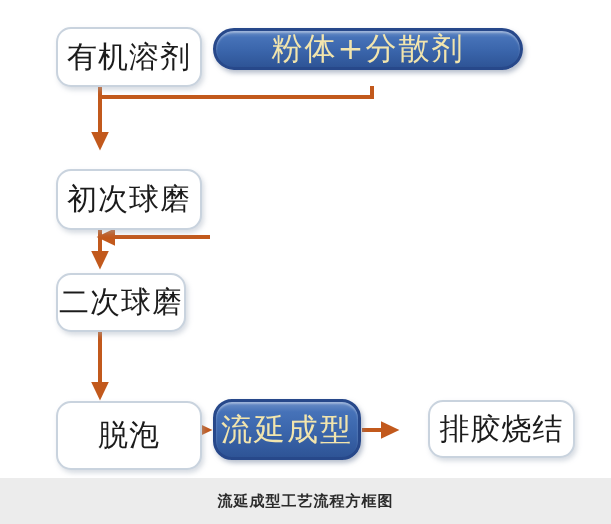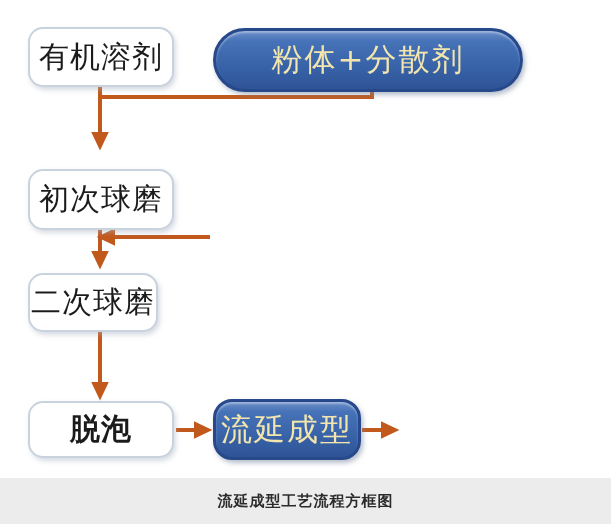--- a/index.html
+++ b/index.html
@@ -33,20 +33,21 @@
     white-space: nowrap;
   }
   .proc-box {
     background: var(--box-fill, #ffffff);
     border: 2px solid var(--box-border, #c9d3de);
     border-radius: 15px;
     box-shadow: 2px 3px 5px rgba(165,175,190,0.45);
     color: var(--box-text, #1b1b1b);
     font-size: 30px;
     letter-spacing: 1px;
+    margin-left: 28px;
   }
   .additive-pill {
     background: linear-gradient(180deg, #6c8fc7 0%, #4672b8 18%, var(--pill-fill, #3a65ab) 55%, #2e5496 100%);
     border: 3px solid var(--pill-border, #27488a);
     border-radius: 32px;
     box-shadow: 2px 3px 5px rgba(120,135,160,0.55), inset 0 2px 2px rgba(255,255,255,0.35);
     color: var(--pill-text, #f2e5ad);
     font-size: 31px;
     letter-spacing: 2px;
   }
@@ -92,39 +93,42 @@
 
     <path class="flow-line" d="M176,430 H198" marker-end="url(#arrowhead)"></path>
 
     <path class="flow-line" d="M362,430 H385" marker-end="url(#arrowhead)"></path>
   </svg>
 
   <div class="node proc-box" style="left:28px; top:27px; width:146px; height:60px;">
     <span>有机溶剂</span>
   </div>
 
-  <div class="node additive-pill" style="left:213px; top:28px; width:310px; height:64px;">
+  <div class="node additive-pill" style="left:213px; top:28px; width:310px; height:42px;">
     <span>粉体+分散剂</span>
   </div>
 
   <div class="node proc-box" style="left:28px; top:169px; width:146px; height:61px;">
     <span>初次球磨</span>
   </div>
 
 
   <div class="node proc-box" style="left:28px; top:273px; width:130px; height:59px;">
     <span>二次球磨</span>
   </div>
 
-  <div class="node proc-box" style="left:28px; top:401px; width:146px; height:57px;font-weight:bold;">
+  <div class="node proc-box" style="left:28px; top:401px; width:146px; height:69px;">
     <span>脱泡</span>
   </div>
 
   <div class="node additive-pill pill-rect" style="left:213px; top:399px; width:148px; height:61px;align-items:center;">
     <span>流延成型</span>
   </div>
 
+  <div class="node proc-box" style="left:400px; top:400px; width:147px; height:58px;">
+    <span>排胶烧结</span>
+  </div>
 
   <div id="caption-bar">
     <span>流延成型工艺流程方框图</span>
   </div>
 
 </div>
 
 </body></html>

